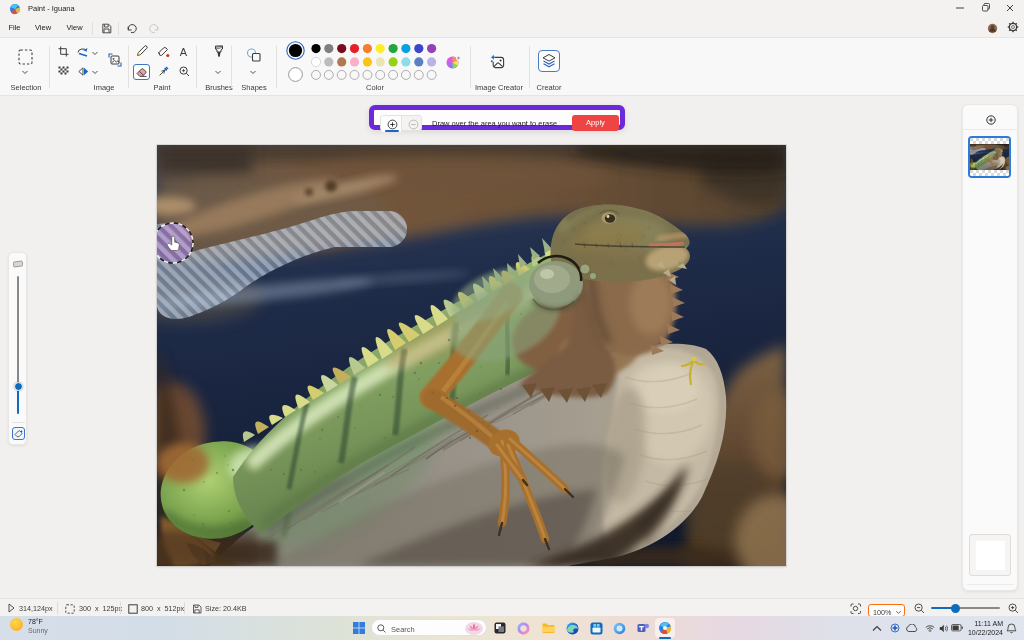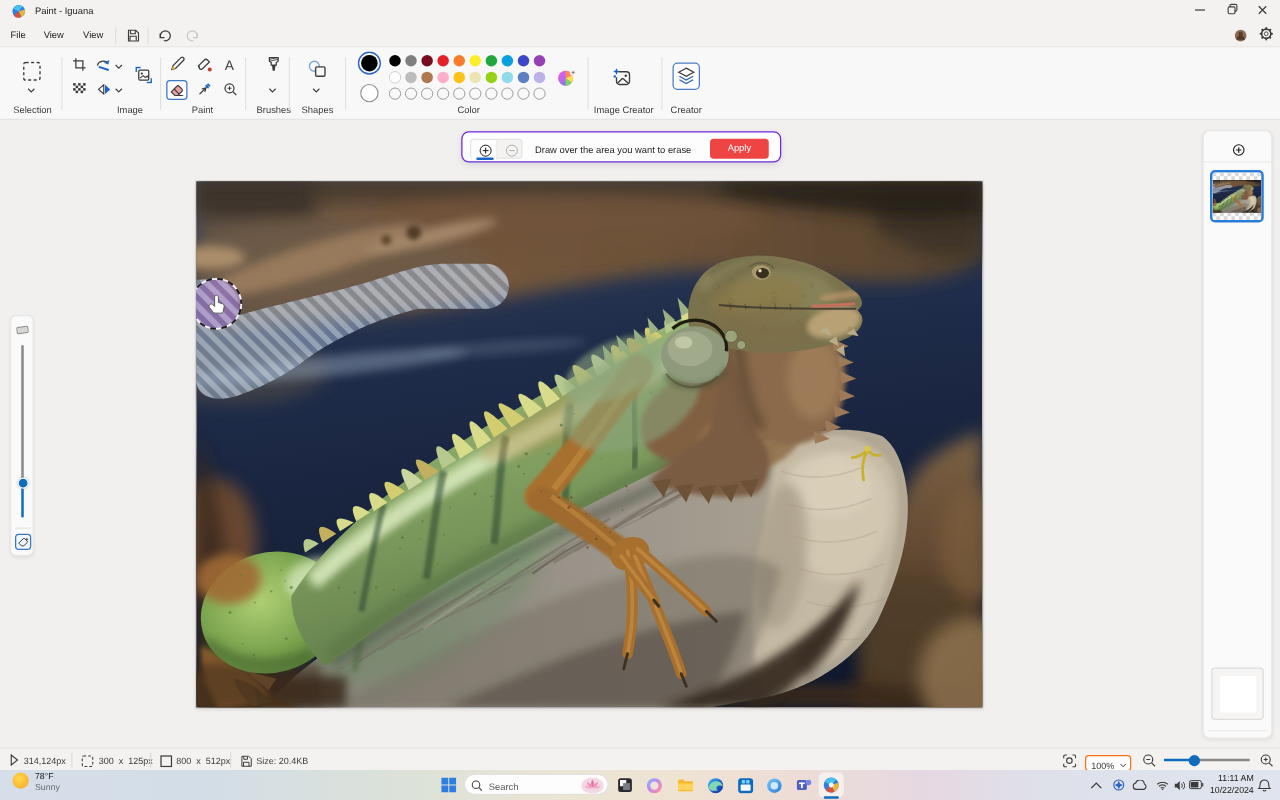--- a/index.html
+++ b/index.html
@@ -642,21 +642,21 @@
         </g>
 <circle cx="16" cy="98" r="20" fill="none" stroke="#f5f5f5" stroke-width="1.4" stroke-dasharray="4.5 4.5"></circle>
 <circle cx="16" cy="98" r="20" fill="none" stroke="#1c1c1c" stroke-width="1.4" stroke-dasharray="4.5 4.5" stroke-dashoffset="4.5"></circle>
 <g transform="translate(10,90)">
 <path d="M6.2 1.2 c0.9 0 1.5 0.7 1.5 1.6 v4.2 l2.9 0.8 c1.2 0.4 1.9 1.2 1.7 2.5 l-0.6 3.4 c-0.2 1.1 -1 1.8 -2.1 1.8 H5.2 c-0.8 0 -1.5 -0.4 -2 -1.1 L0.6 11 c-0.6 -0.9 -0.4 -1.9 0.4 -2.5 c0.7 -0.5 1.6 -0.4 2.2 0.2 l1.5 1.4 V2.8 c0-0.9 0.6-1.6 1.5-1.6 Z" fill="#ffffff" stroke="#4a4a4a" stroke-width="0.7"></path>
 </g>
 </g>
 </svg>
 </div>
 
-<div class="abs" style="left:369px;top:105px;width:256px;height:25px;background:#fdfdfd;border:1px solid #6d28d9;border-radius:6px;box-shadow:0 2px 6px rgba(0,0,0,0.10);">
+<div class="abs" style="left:369px;top:105px;width:256px;height:25px;background:#fdfdfd;border:5px solid #6d28d9;border-radius:6px;box-shadow:0 2px 6px rgba(0,0,0,0.10);">
   <div class="abs" style="left:6px;top:4.5px;width:42px;height:16px;background:#f4f3f2;border:1px solid #e4e3e2;border-radius:3px;">
     <div class="abs" style="left:0;top:0;width:21px;height:16px;background:#fdfdfd;border-right:1px solid #e4e3e2;border-radius:3px 0 0 3px;"></div>
     <svg class="abs" style="left:5.5px;top:3px" width="11" height="11" viewBox="0 0 11 11">
       <circle cx="5.5" cy="5.5" r="4.4" fill="none" stroke="#1b1a19" stroke-width="0.8"></circle>
       <path d="M5.5 3.2 v4.6 M3.2 5.5 h4.6" stroke="#1b1a19" stroke-width="0.8"></path>
     </svg>
     <svg class="abs" style="left:26.5px;top:3px" width="11" height="11" viewBox="0 0 11 11">
       <circle cx="5.5" cy="5.5" r="4.4" fill="none" stroke="#b0afae" stroke-width="0.8"></circle>
       <path d="M3.2 5.5 h4.6" stroke="#b0afae" stroke-width="0.8"></path>
     </svg>

